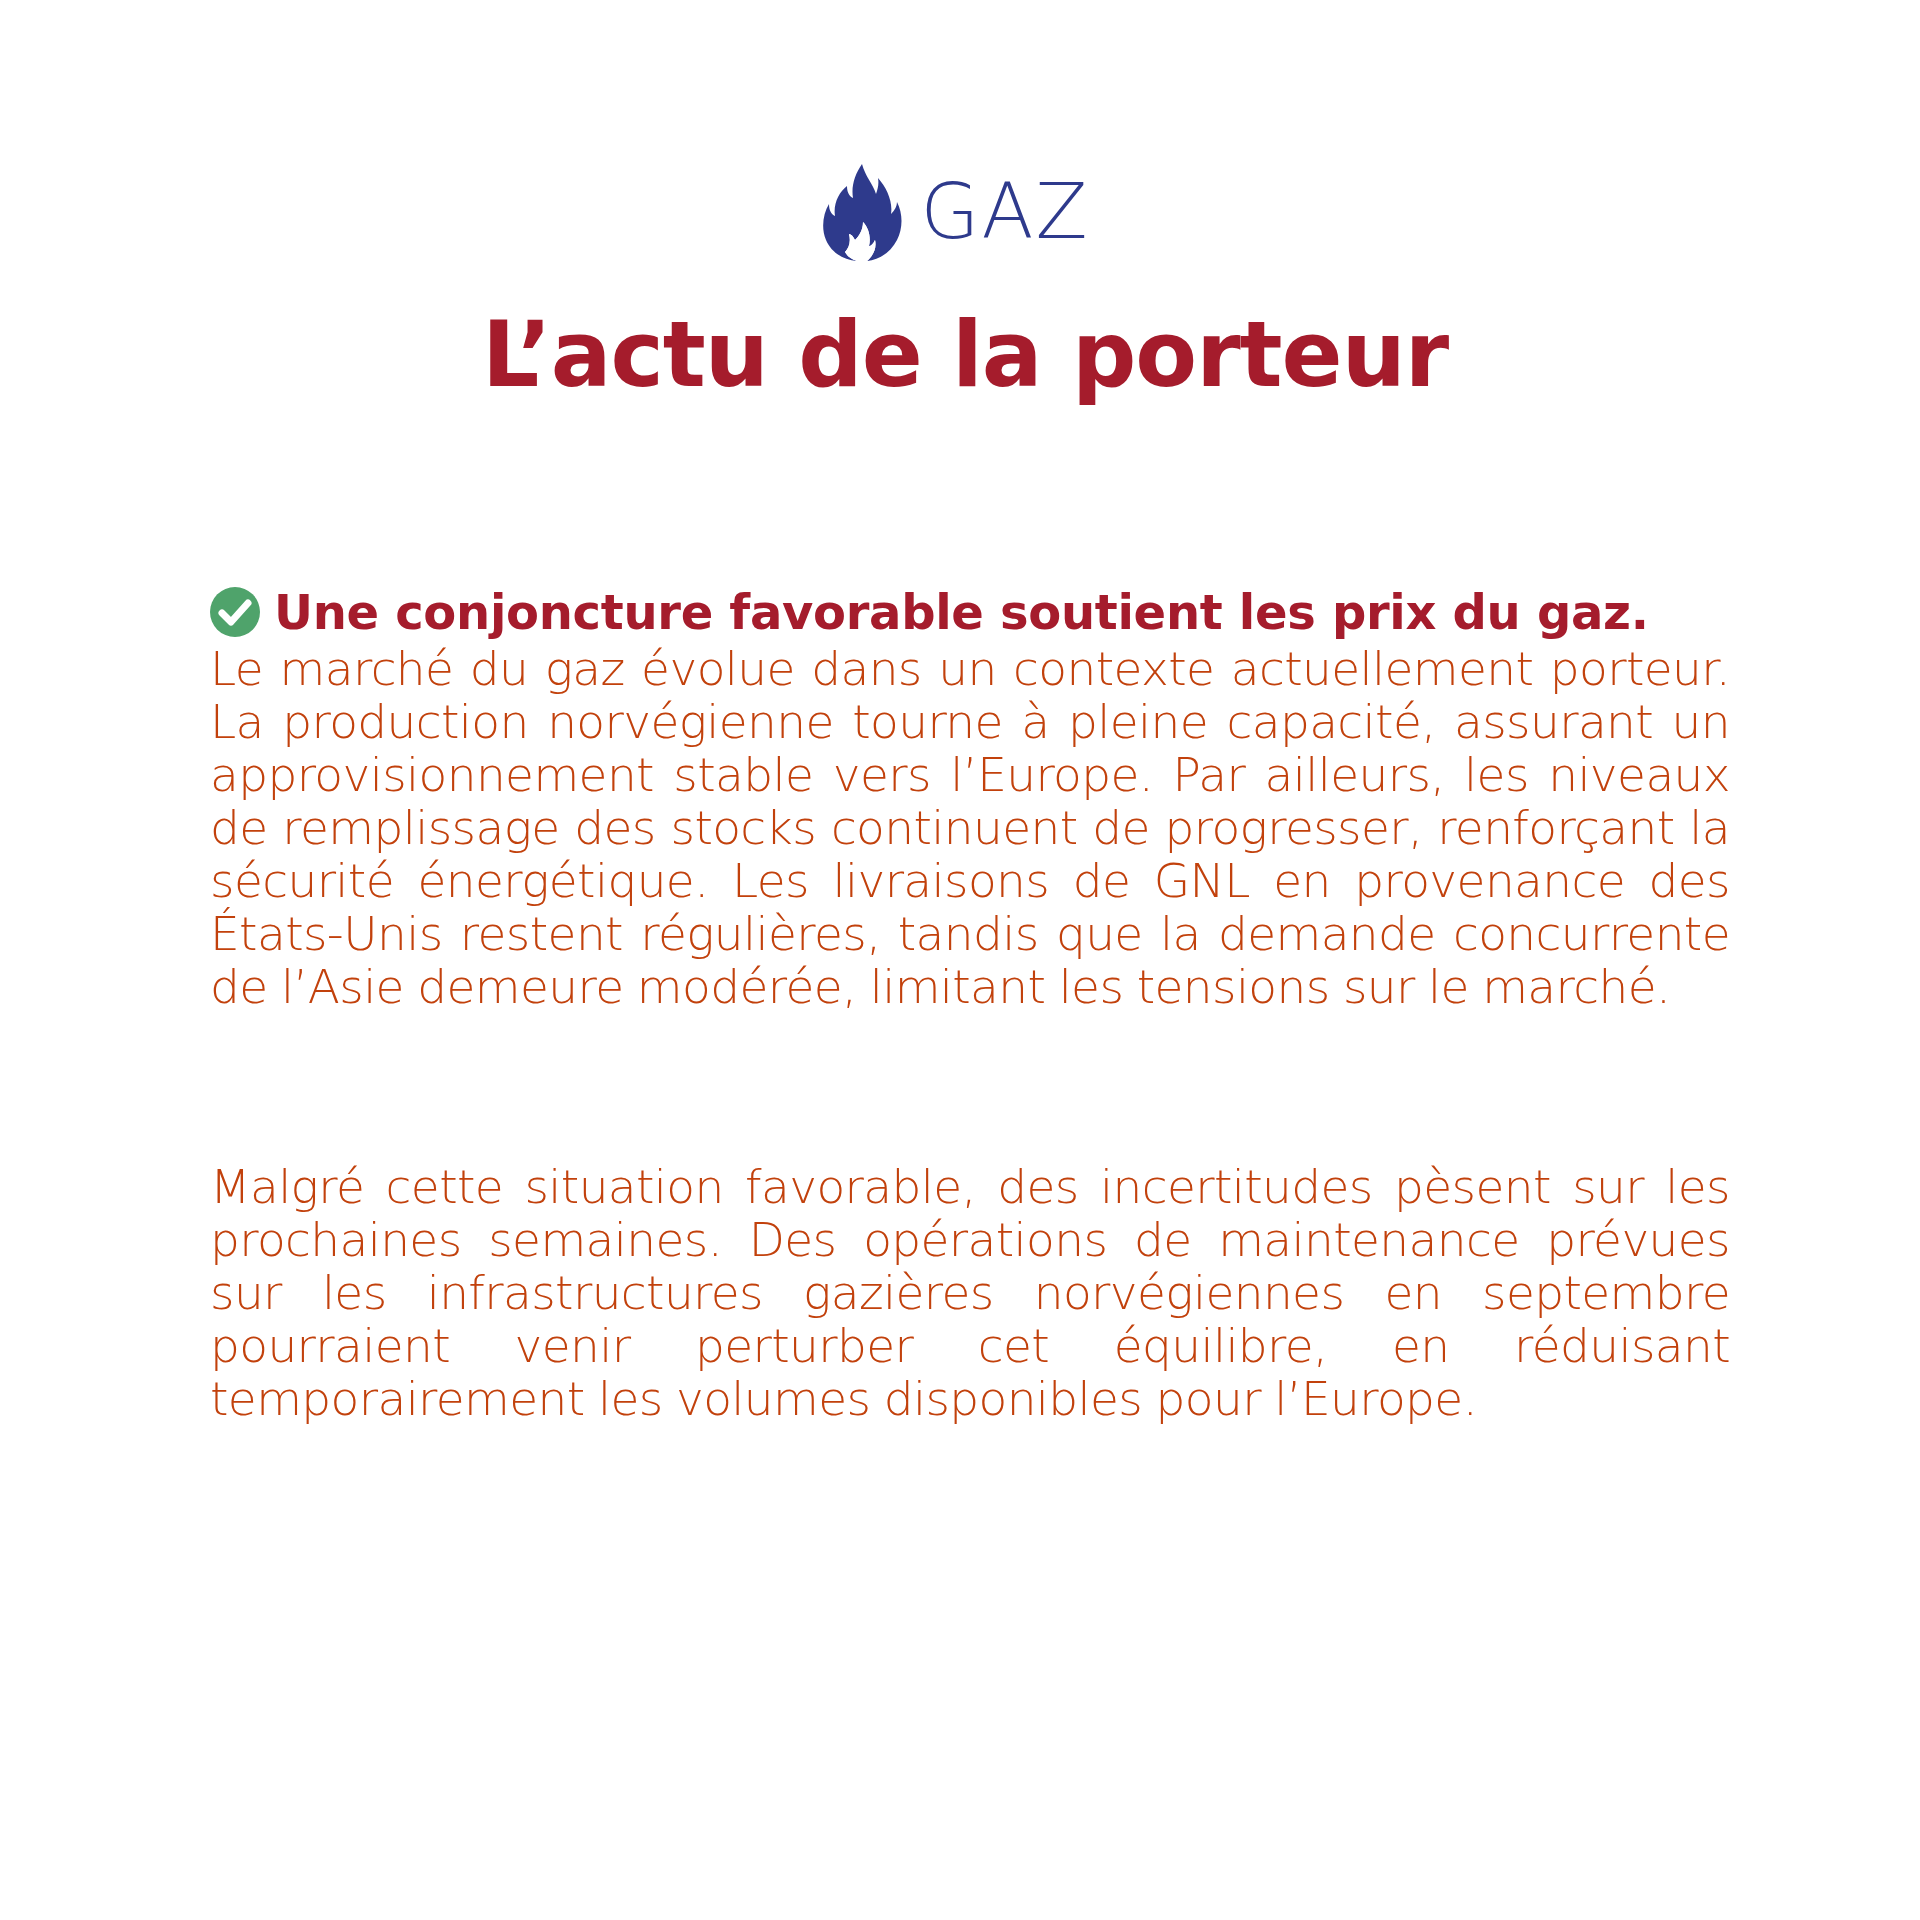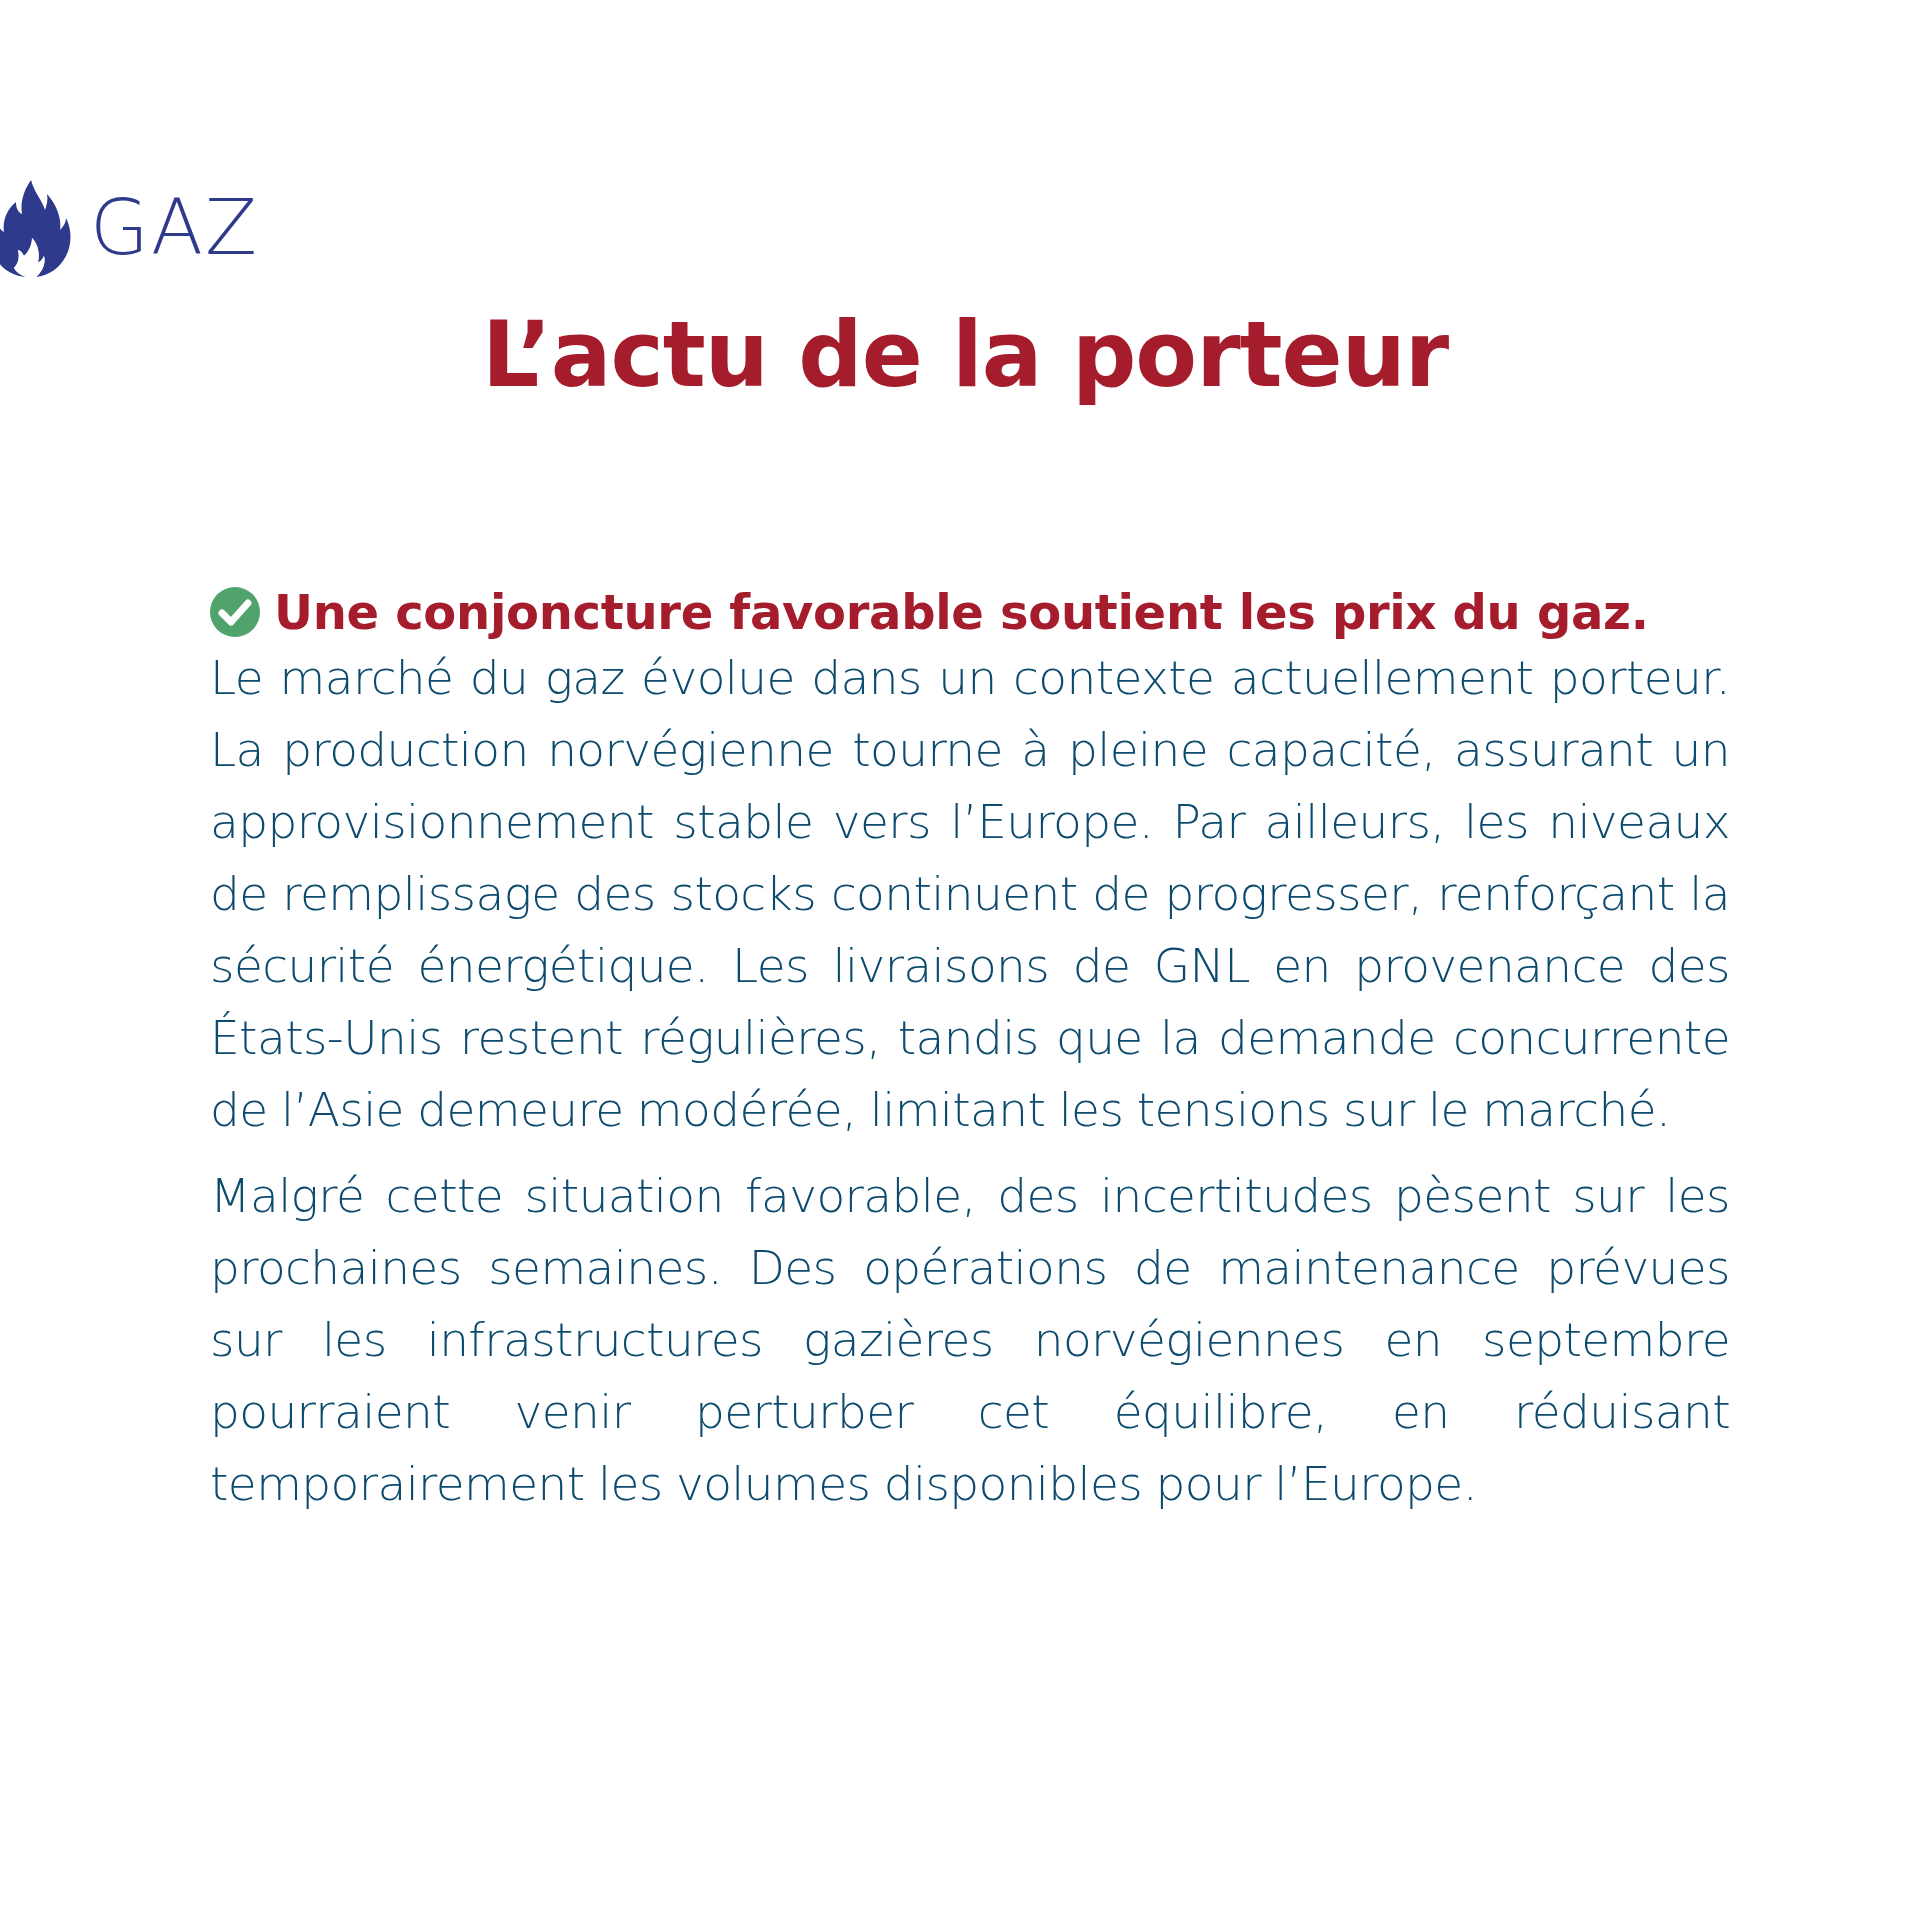--- a/index.html
+++ b/index.html
@@ -9,24 +9,25 @@
     }
     body {
       width: 1920px;
       height: 1920px;
       position: relative;
       overflow: hidden;
       font-family: "Liberation Sans", sans-serif;
     }
     .header {
       position: absolute;
-      top: 178px;
+      top: 162px;
       left: 0;
       width: 1920px;
       display: flex;
+      justify-content: center;
       align-items: center;
     }
     .header-inner {
       display: flex;
       align-items: center;
       margin-left: -10px;
     }
     .flame {
       width: 82px;
       height: 100px;
@@ -83,22 +84,22 @@
     .warn-icon {
       width: 52px;
       height: 48px;
       margin-right: 24px;
       flex: none;
     }
     .section-body {
       font-family: "DejaVu Sans", sans-serif;
       font-weight: 300;
       font-size: 47px;
-      color: #0c4a6e;
-      line-height: 72px;
+      color: #c2410c;
+      line-height: 53px;
       text-align: justify;
       letter-spacing: -0.6px;
       word-spacing: -1px;
     }
   </style>
 </head>
 <body>
 
 <div class="header">
   <div class="header-inner">

